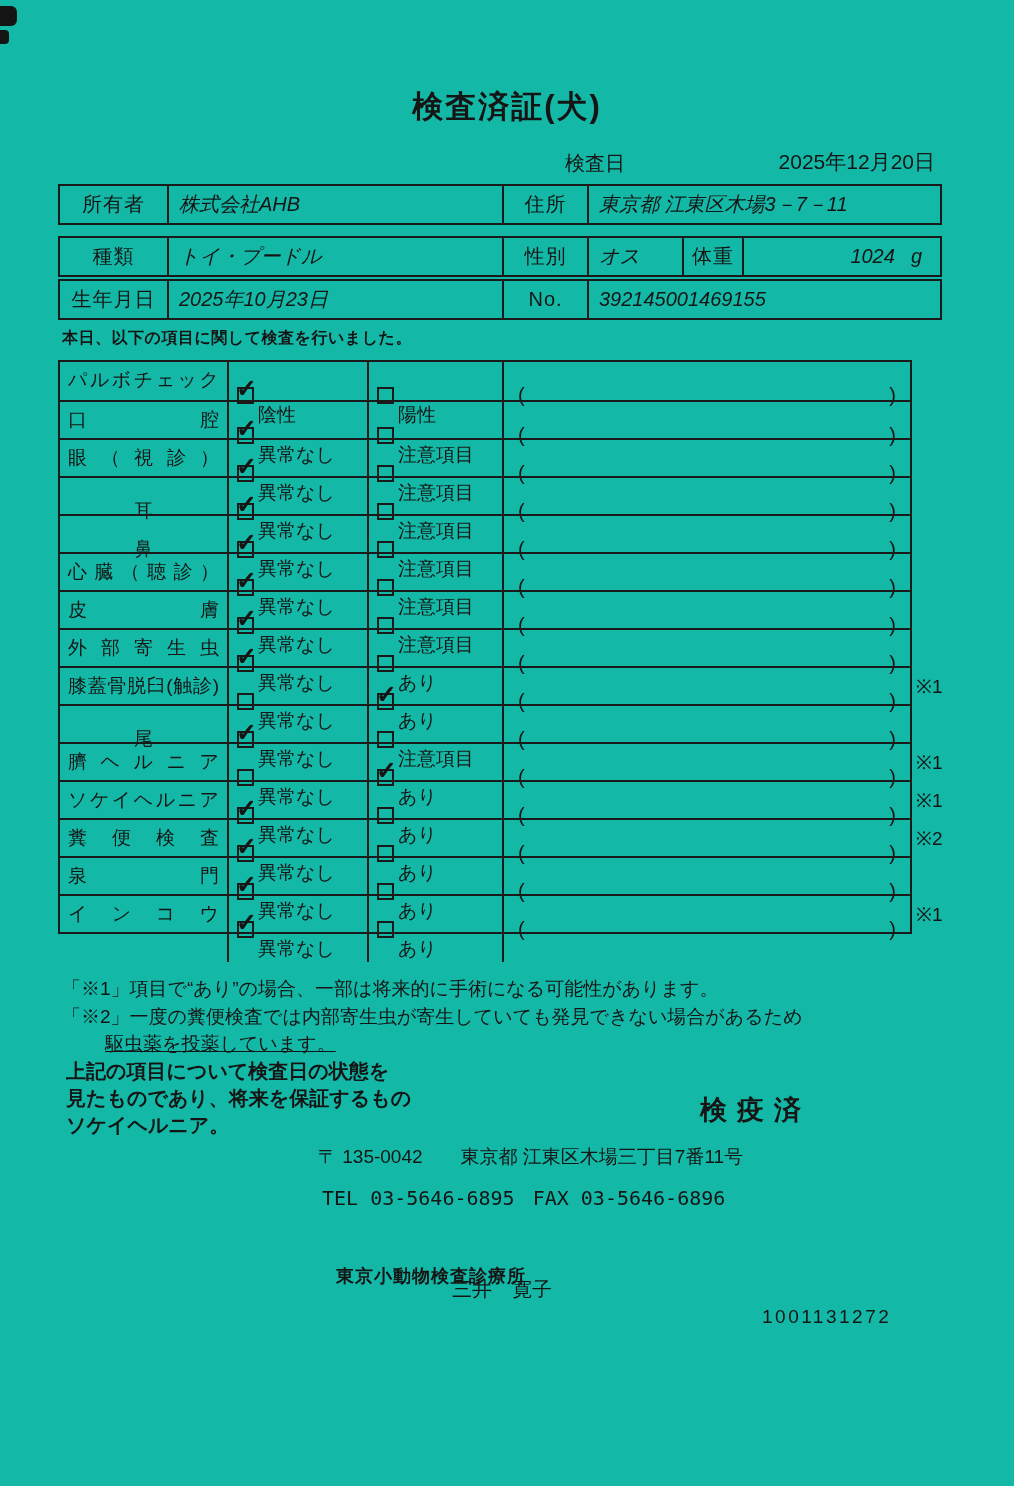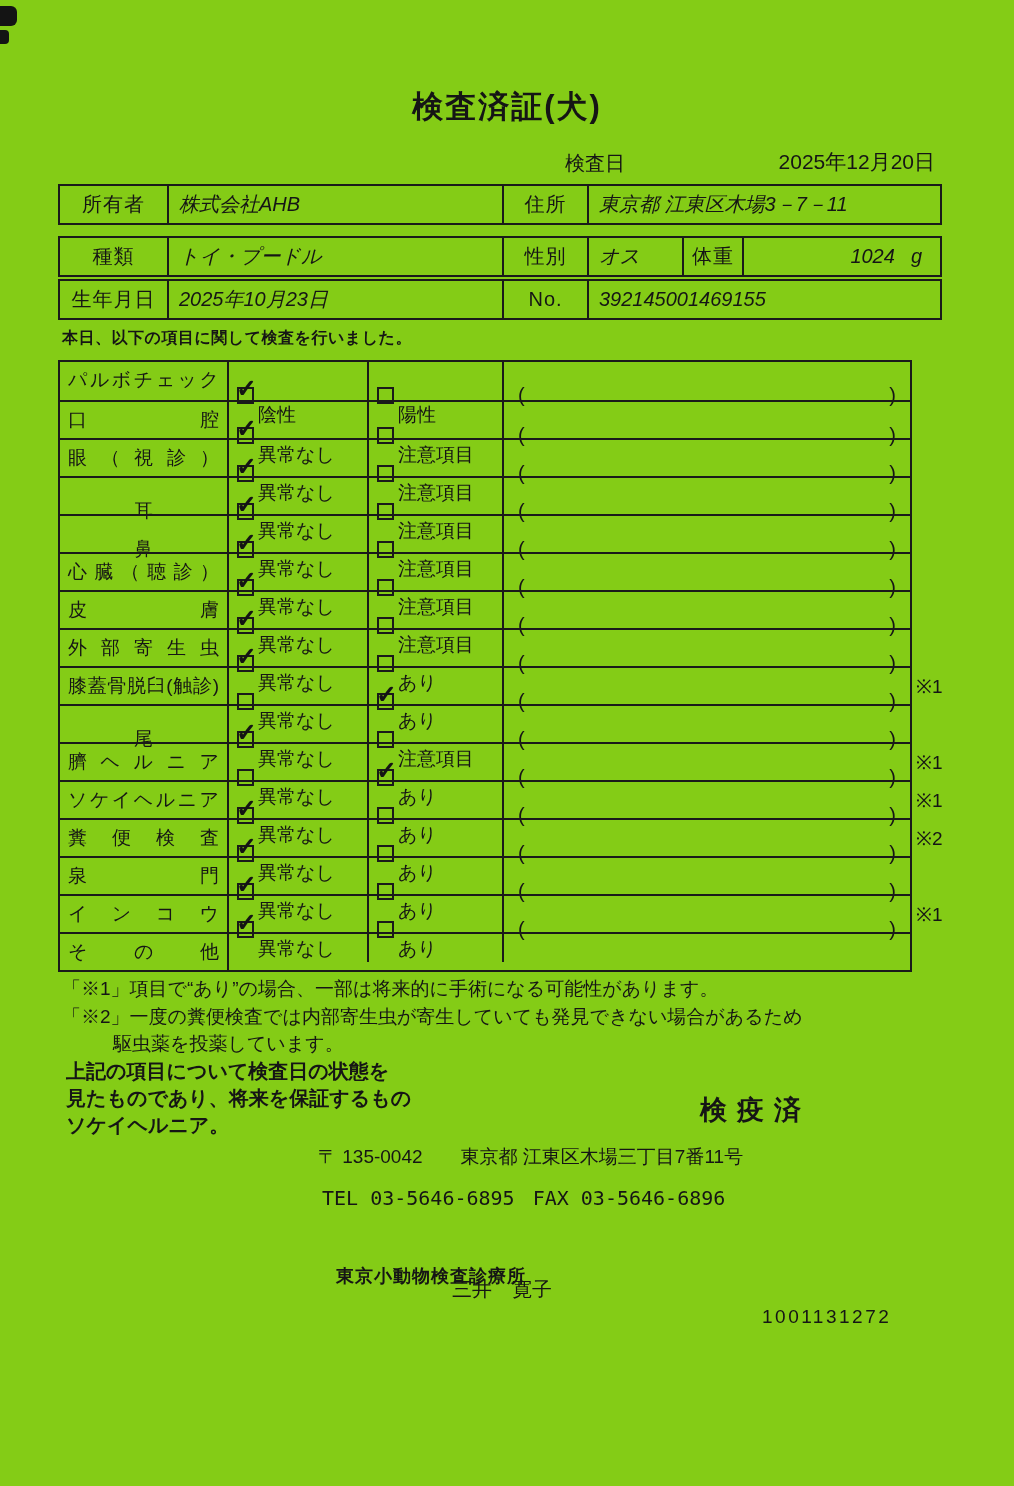--- a/index.html
+++ b/index.html
@@ -1,18 +1,18 @@
 <!DOCTYPE html>
 <html><head>
 <meta charset="utf-8">
 <style>
   html,body { margin:0; padding:0; background:#ffffff; }
   .page {
     position:relative; width:1014px; height:1486px; margin:0 auto;
-    background:#84cc16; color:#151515;
+    background:#14b8a6; color:#151515;
     font-family:"Liberation Sans", sans-serif;
     overflow:hidden;
   }
 
   
   .scan-mark { position:absolute; background:#141414; }
   .m1 { left:0; top:6px; width:17px; height:20px; border-radius:0 6px 6px 0; }
   .m2 { left:0; top:30px; width:9px; height:14px; border-radius:0 4px 4px 0; }
 
   .title {
@@ -64,21 +64,21 @@
              padding:0 14px; font-size:20px; }
   .emptycell { }
 
   .rownote { position:absolute !important; left:856px; top:0; height:100%;
              display:flex; align-items:center; font-size:19px; white-space:nowrap;
              border:none !important; }
 
   .fn { position:absolute; font-size:19px; white-space:nowrap; }
   .fn1  { left:62px;  top:976px;text-align:right;  }
   .fn2a { left:62px;  top:1004px; }
-  .fn2b { left:113px; top:1031px; }
+  .fn2b { left:105px; top:1031px;text-decoration:underline; }
 
   .disclaimer { position:absolute; left:66px; top:1058px; font-size:20px;
                 font-weight:bold; line-height:27px; }
 
   .stamp { position:absolute; left:700px; top:1092px; font-size:27px;
            font-weight:bold; letter-spacing:10px; }
 
   .addr-line { position:absolute; left:318px; top:1144px; font-size:19px;
                display:flex; gap:38px; white-space:nowrap; }
   .tel-line  { position:absolute; left:322px; top:1186px; font-size:20px;
@@ -354,24 +354,20 @@
         <div class="optcell opt2">
           <span class="cb"></span>
           <span class="opttext">あり</span>
         </div>
         <div class="parcell">
           <span>(</span>
           <span>)</span>
         </div>
         <div class="rownote">※1</div>
       </div>
-      <div class="irow irow-noopts">
-        <div class="lab lab-justify">その他</div>
-        <div class="emptycell"></div>
-      </div>
     </div>
 
   <div class="fn fn1">「※1」項目で“あり”の場合、一部は将来的に手術になる可能性があります。</div>
   <div class="fn fn2a">「※2」一度の糞便検査では内部寄生虫が寄生していても発見できない場合があるため</div>
   <div class="fn fn2b">駆虫薬を投薬しています。</div>
 
   <div class="disclaimer">
     <div>上記の項目について検査日の状態を</div>
     <div>見たものであり、将来を保証するもの</div>
     <div>ソケイヘルニア。</div>

